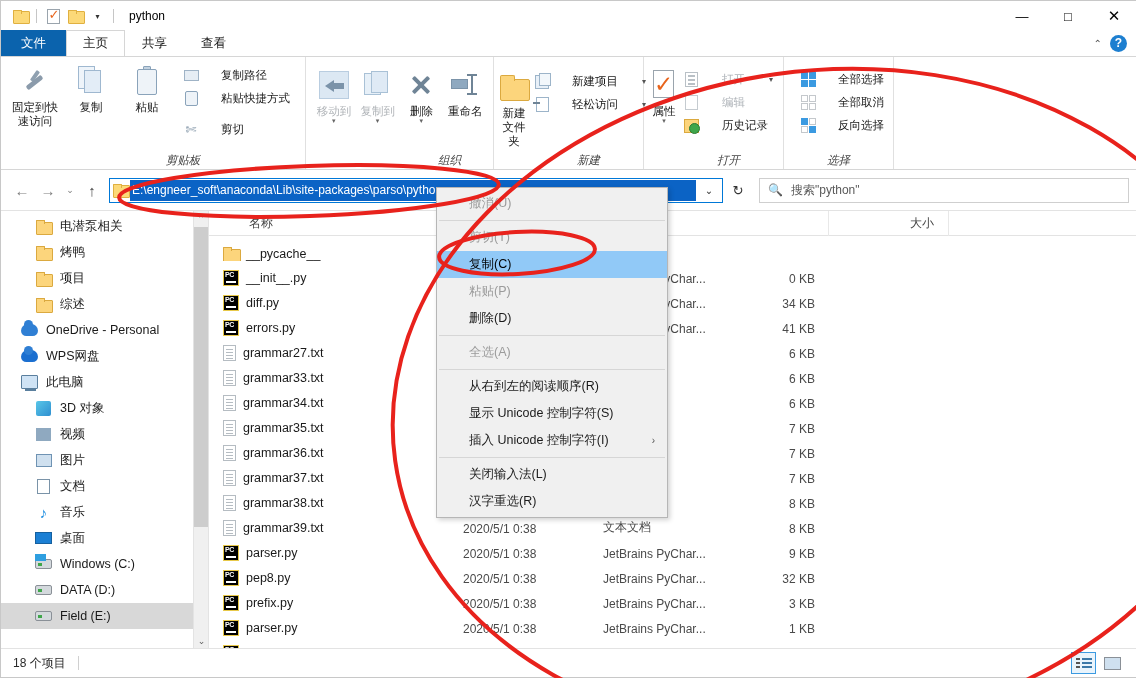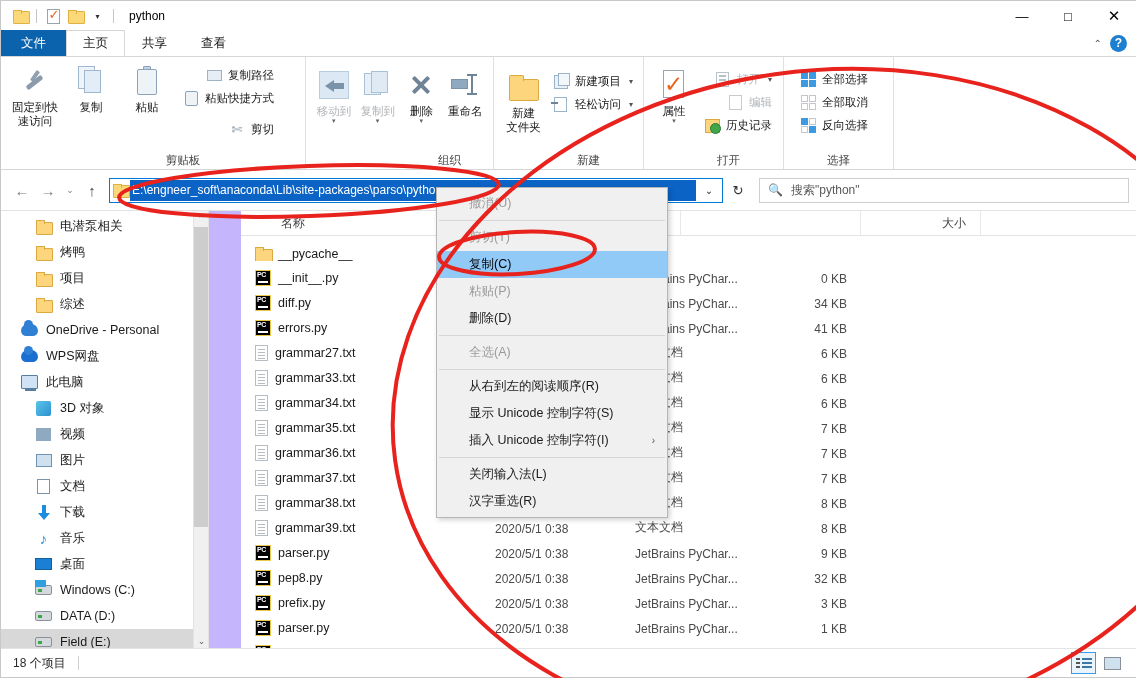--- a/index.html
+++ b/index.html
@@ -94,35 +94,35 @@
   }
   .rgroup {
     display: flex; flex-direction: column; position: relative;
     border-right: 1px solid #e0e0e0;
     padding: 0;
   }
   .rgroup:last-child { border-right: none; }
   .rgroup-body { flex: 1; display: flex; align-items: flex-start; padding: 4px 6px 0 6px; }
   .rgroup-label {
     height: 17px; font-size: 11.5px; color: #444; text-align: center;
-    display: flex; align-items: center; justify-content: center;
+    display: flex; align-items: center; justify-content: center; font-style: italic;
   }
   .bigbtn {
     width: 56px; display: flex; flex-direction: column; align-items: center;
     padding-top: 3px;
   }
   .bigbtn .ic { height: 34px; display:flex; align-items:center; justify-content:center; }
   .bigbtn .lb {
     font-size: 11.5px; color: #1a1a1a; text-align: center; line-height: 14px; margin-top: 2px;
   }
   .bigbtn.dim .lb { color: #b0b4b8; }
   .smallcol { display: flex; flex-direction: column; padding-top: 4px; gap: 2px; }
   .smallbtn {
-    display: flex; align-items: center; gap: 6px; height: 21px; padding: 0 4px;
-    font-size: 11.5px; color: #1a1a1a; white-space: nowrap; justify-content: flex-end;
+    display: flex; align-items: center; gap: 22px; height: 21px; padding: 0 4px;
+    font-size: 11.5px; color: #1a1a1a; white-space: nowrap;
   }
   .smallbtn.dim { color: #aeb3b8; }
   .smallbtn .sic { width: 16px; height: 16px; display:flex; align-items:center; justify-content:center; flex:none;}
   .dropcaret { font-size: 8px; color: #555; margin-left: 2px; }
   .subcaret { font-size: 7px; color: #666; line-height: 5px; }
 
   
   .ic-pin {
     width: 26px; height: 26px; position: relative;
   }
@@ -264,23 +264,22 @@
   .searchbox {
     flex: 1; height: 25px; border: 1px solid #cfcfcf; background:#fff;
     display:flex; align-items:center; margin-left: 6px; padding: 0 8px; gap: 8px;
   }
   .searchbox .mag { font-size: 12px; color: #4a6f96; }
   .searchbox .ph { font-size: 12px; color: #5a5a5a; }
 
   
   .main {
     position: absolute; left: 0; top: 209px; width: 1136px; height: 438px;
-    display: flex; background: #c4b5fd;
+    display: flex; background: #d946ef;
     border-top: 1px solid #e3e3e3;
-    gap: 32px;
   }
   .navpane {
     width: 208px; height: 438px; position: relative; overflow: hidden;
     border-right: 1px solid #e3e3e3; background: #ffffff;
   }
   .navlist { padding-top: 2px; }
   .navitem {
     height: 26px; display: flex; align-items: center; gap: 8px;
     padding-left: 30px; font-size: 12.5px; color: #1a1a1a; white-space: nowrap;
   }
@@ -745,26 +744,20 @@
             <span class="nav-ic">
               <span class="picico"></span>
             </span>
             <span>图片</span>
           </div>
         <div class="navitem indent2">
             <span class="nav-ic">
               <span class="docico"></span>
             </span>
             <span>文档</span>
-          </div>
-        <div class="navitem indent2">
-            <span class="nav-ic">
-              <span class="dlarrow"></span>
-            </span>
-            <span>下载</span>
           </div>
         <div class="navitem indent2">
             <span class="nav-ic musicico">♪</span>
             <span>音乐</span>
           </div>
         <div class="navitem indent2">
             <span class="nav-ic">
               <span class="deskico"></span>
             </span>
             <span>桌面</span>

